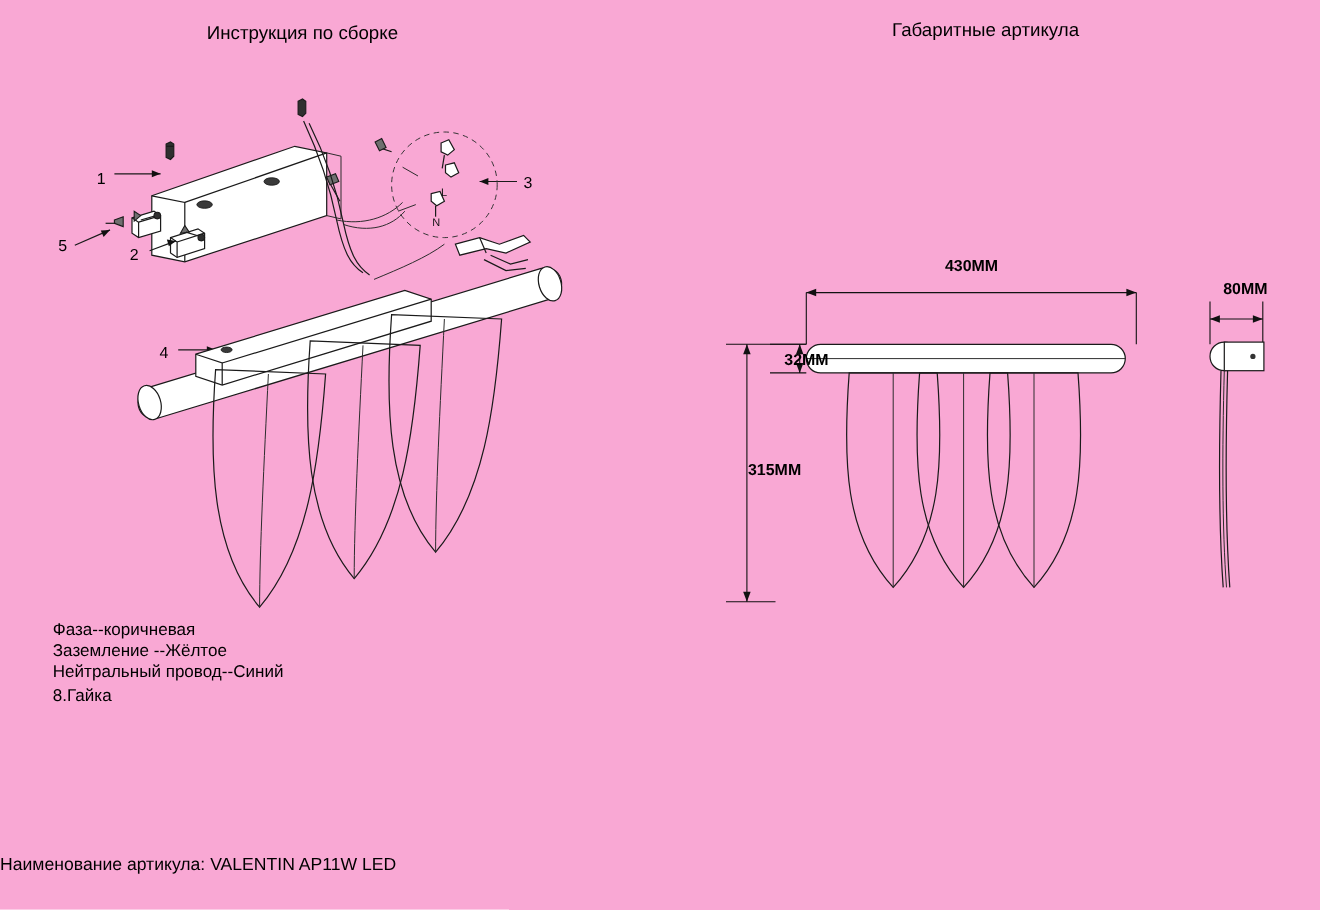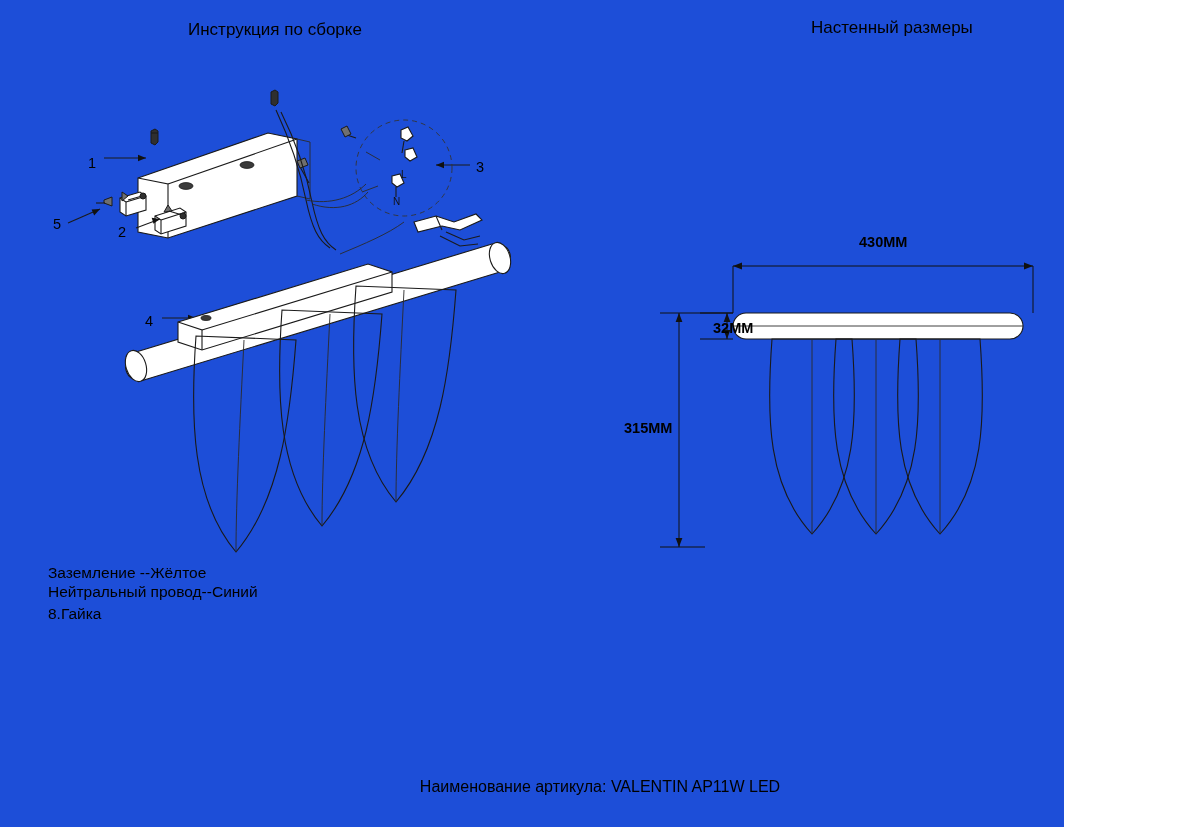--- a/index.html
+++ b/index.html
@@ -6,23 +6,23 @@
     margin: 0;
     padding: 0;
     background: #ffffff;
   }
   body {
     font-family: "Liberation Sans", sans-serif;
     color: #000000;
   }
   #page {
     position: relative;
-    width: 1064px;
+    width: 1200px;
     height: 827px;
-    background: #1d4ed8;
+    background: #f9a8d4;
     overflow: hidden;
   }
   .title {
     position: absolute;
     font-size: 17px;
     color: #000;
     white-space: nowrap;
   }
   #title-assembly { left: 188px; top: 20px; }
   #title-dimensions { left: 811px; top: 18px; }
@@ -36,34 +36,34 @@
     white-space: nowrap;
   }
   .legend .wire-line { display: block; }
   .legend .part-line { display: block; margin-top: 3px; }
 
   .footer {
     position: absolute;
     left: 0;
     top: 778px;
     width: 1200px;
-    text-align: center;
+    text-align: left;
     font-size: 16px;
   }
 
   .dim-label {
     position: absolute;
     font-size: 14.5px;
     font-weight: bold;
     white-space: nowrap;
   }
   #dim-width-label   { left: 859px; top: 234px; }
   #dim-depth-label   { left: 1112px; top: 255px; }
   #dim-height-label  { left: 681px; top: 320px; margin-left: 32px; }
-  #dim-total-label   { left: 624px; top: 420px; }
+  #dim-total-label   { left: 680px; top: 420px; }
 
   .callout {
     position: absolute;
     font-size: 14.5px;
     white-space: nowrap;
   }
   #callout-1 { left: 88px; top: 155px; }
   #callout-2 { left: 118px; top: 224px; }
   #callout-3 { left: 476px; top: 159px; }
   #callout-4 { left: 145px; top: 313px; }
@@ -85,21 +85,21 @@
   .fill-white { fill: #ffffff; stroke: #1a1a1a; stroke-width: 1.1; }
   .fill-none { fill: none; stroke: #1a1a1a; stroke-width: 1.1; }
   .dimline { stroke: #111; stroke-width: 1; fill: none; }
 </style>
 </head>
 <body>
 
 <div id="page">
 
   <div class="title" id="title-assembly">Инструкция по сборке</div>
-  <div class="title" id="title-dimensions">Настенный размеры</div>
+  <div class="title" id="title-dimensions">Габаритные артикула</div>
 
   <svg class="layer" viewBox="0 0 1200 827">
 
     <g>
 
       <g>
         <path class="fill-white" d="M138,178 L268,133 L297,139 L297,196 L168,238 L138,232 Z"></path>
         <path class="ln" d="M138,178 L168,184 L168,238"></path>
         <path class="ln" d="M168,184 L297,139"></path>
         <ellipse cx="186" cy="186" rx="7" ry="3.4" fill="#3a3a3a" stroke="#1a1a1a" stroke-width="0.8"></ellipse>
@@ -270,20 +270,21 @@
   <div class="callout" id="callout-3">3</div>
   <div class="callout" id="callout-4">4</div>
   <div class="callout" id="callout-5">5</div>
 
   <div class="dim-label" id="dim-width-label">430MM</div>
   <div class="dim-label" id="dim-depth-label">80MM</div>
   <div class="dim-label" id="dim-height-label">32MM</div>
   <div class="dim-label" id="dim-total-label">315MM</div>
 
   <div class="legend">
+    <span class="wire-line">Фаза--коричневая</span>
     <span class="wire-line">Заземление --Жёлтое</span>
     <span class="wire-line">Нейтральный провод--Синий</span>
     <span class="part-line">8.Гайка</span>
   </div>
 
   <div class="footer">Наименование артикула: VALENTIN AP11W LED</div>
 
 </div>
 
 </body></html>

